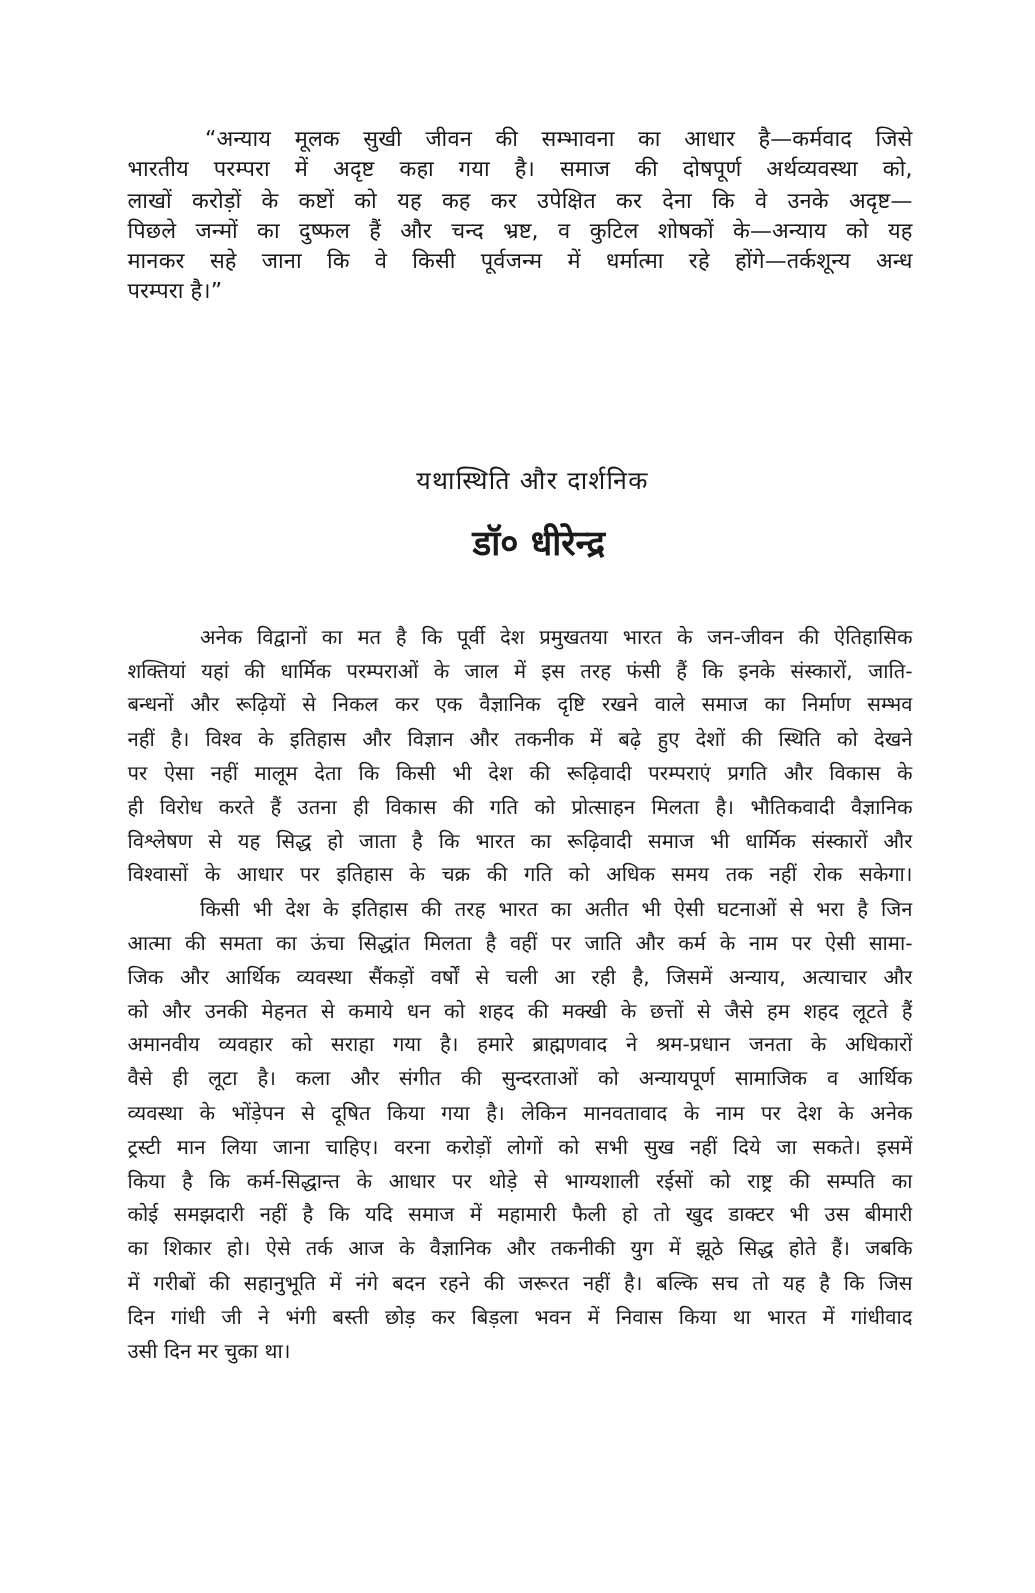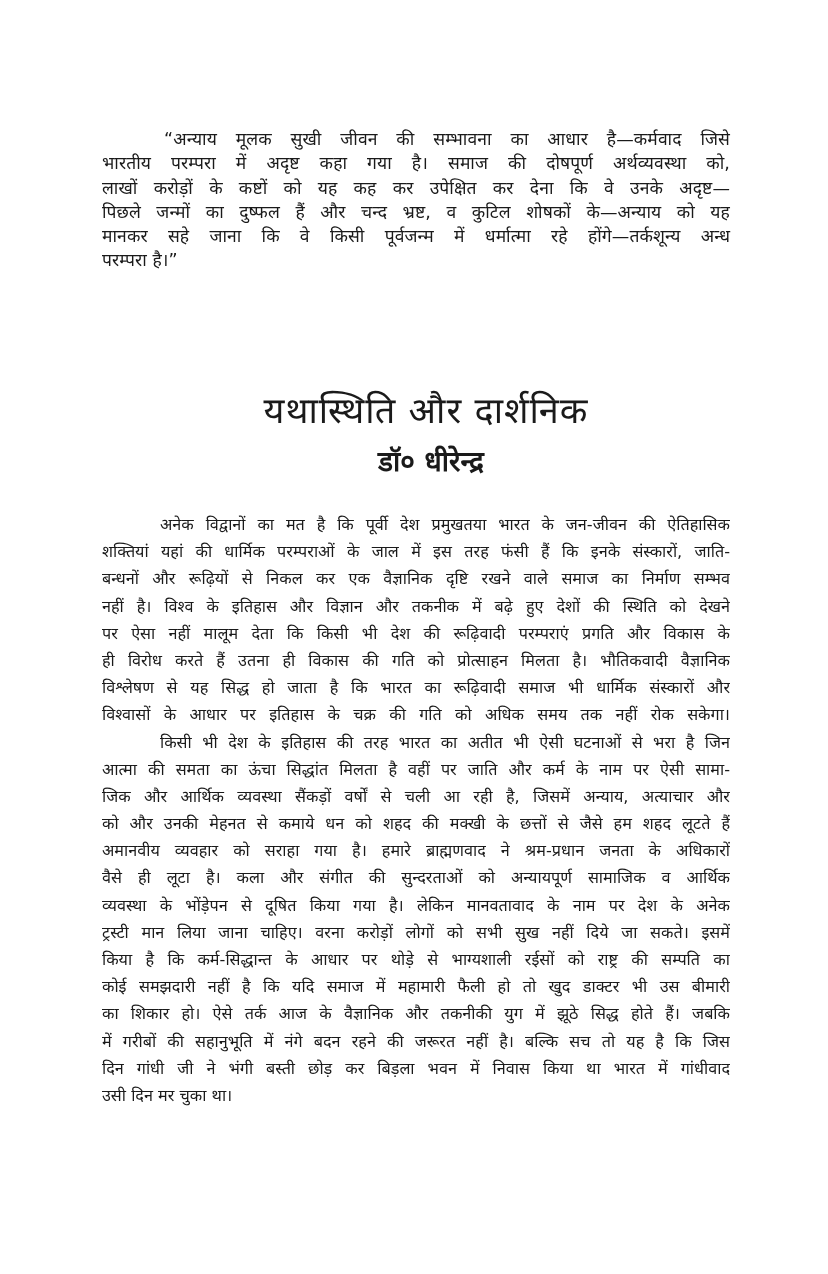--- a/index.html
+++ b/index.html
@@ -13,21 +13,20 @@
       position: relative;
       overflow: hidden;
       font-family: "DejaVu Sans", sans-serif;
       color: #1a1a1a;
     }
     .page {
       position: absolute;
       left: 0; top: 0;
       width: 828px;
       height: 1046px;
-      margin-top: 27px;
     }
     .quote-block {
       position: absolute;
       left: 102px;
       top: 100px;
       width: 628px;
     }
     .quote-line {
       font-size: 17.5px;
       line-height: 24.3px;
@@ -39,21 +38,21 @@
     }
     .quote-line.first { padding-left: 62px; }
     .quote-line.last { text-align-last: left; }
 
     .title {
       position: absolute;
       left: 0;
       top: 366px;
       width: 828px;
       text-align: center;
-      font-size: 36px;
+      font-size: 20px;
       line-height: 36px;
       letter-spacing: 1px;
       padding-left: 24px;
       box-sizing: border-box;
     }
     .author {
       position: absolute;
       left: 0;
       top: 421px;
       width: 828px;
@@ -61,21 +60,21 @@
       font-size: 28px;
       font-weight: bold;
       line-height: 28px;
       padding-left: 34px;
       box-sizing: border-box;
     }
 
     .body-block {
       position: absolute;
       left: 102px;
-      top: 484px;
+      top: 496px;
       width: 628px;
     }
     .body-line {
       font-size: 16.2px;
       line-height: 27.2px;
       height: 27.2px;
       white-space: nowrap;
       text-align: justify;
       text-align-last: justify;
       overflow: hidden;

